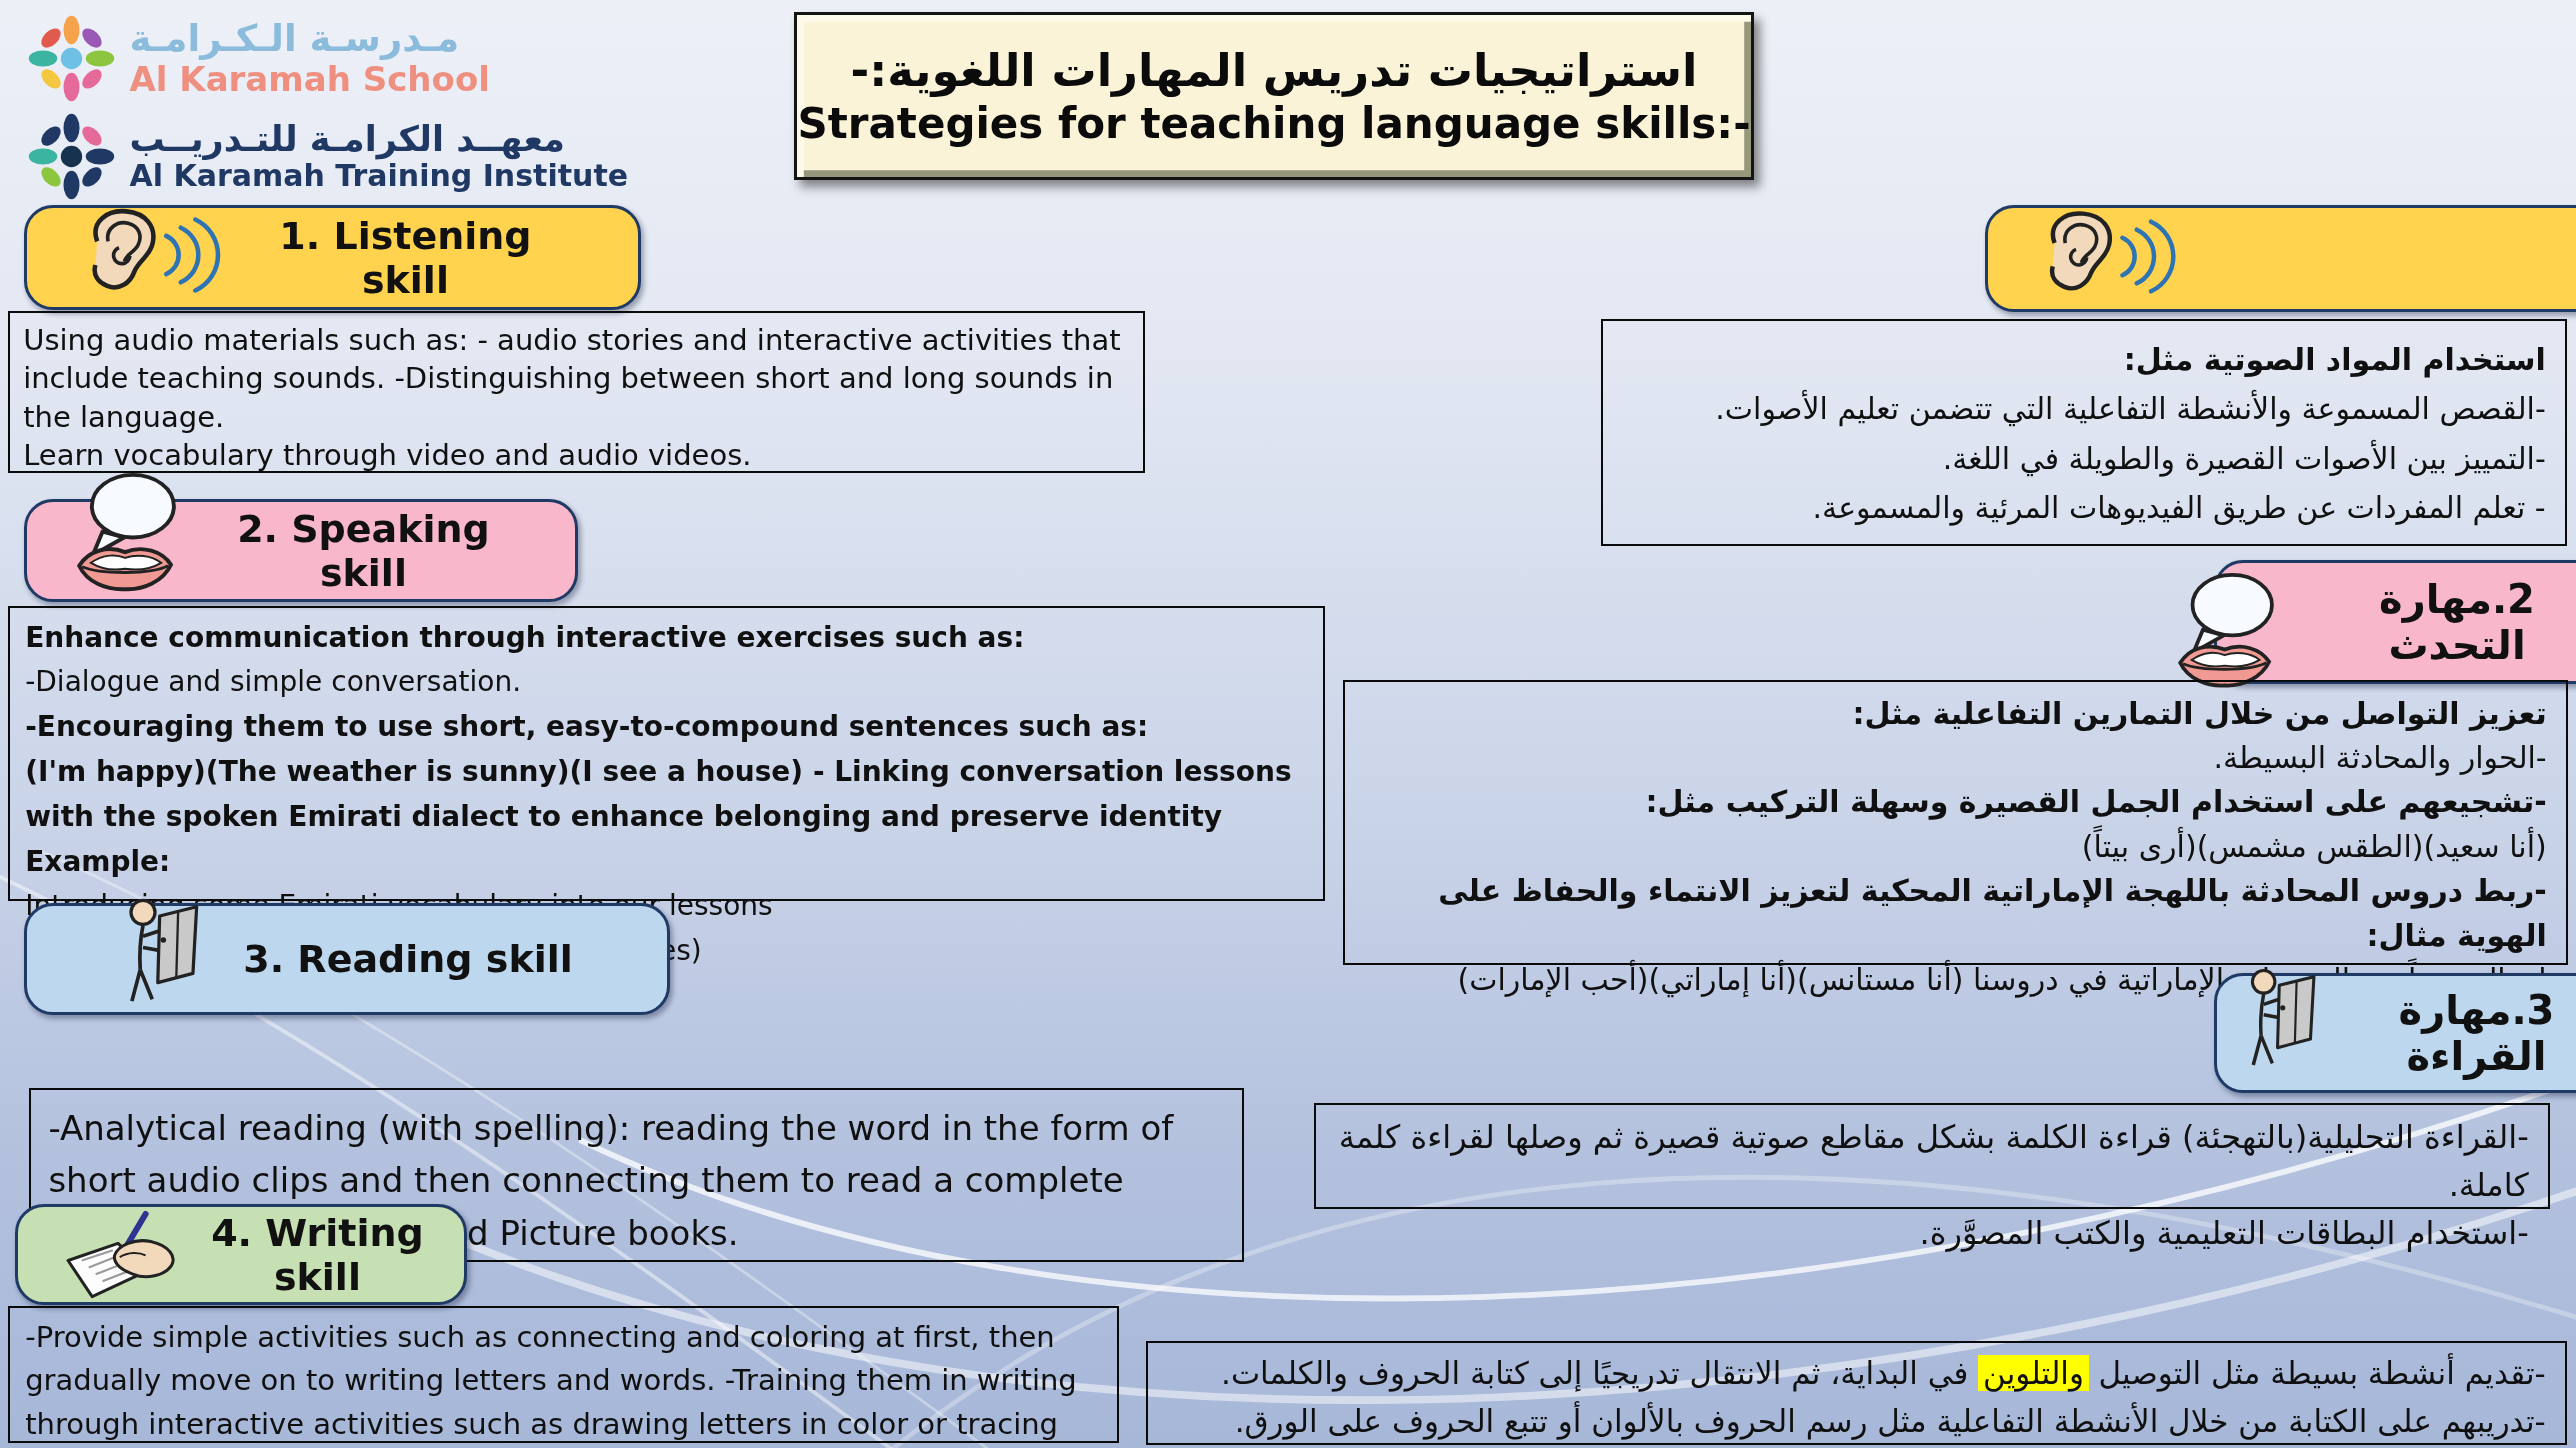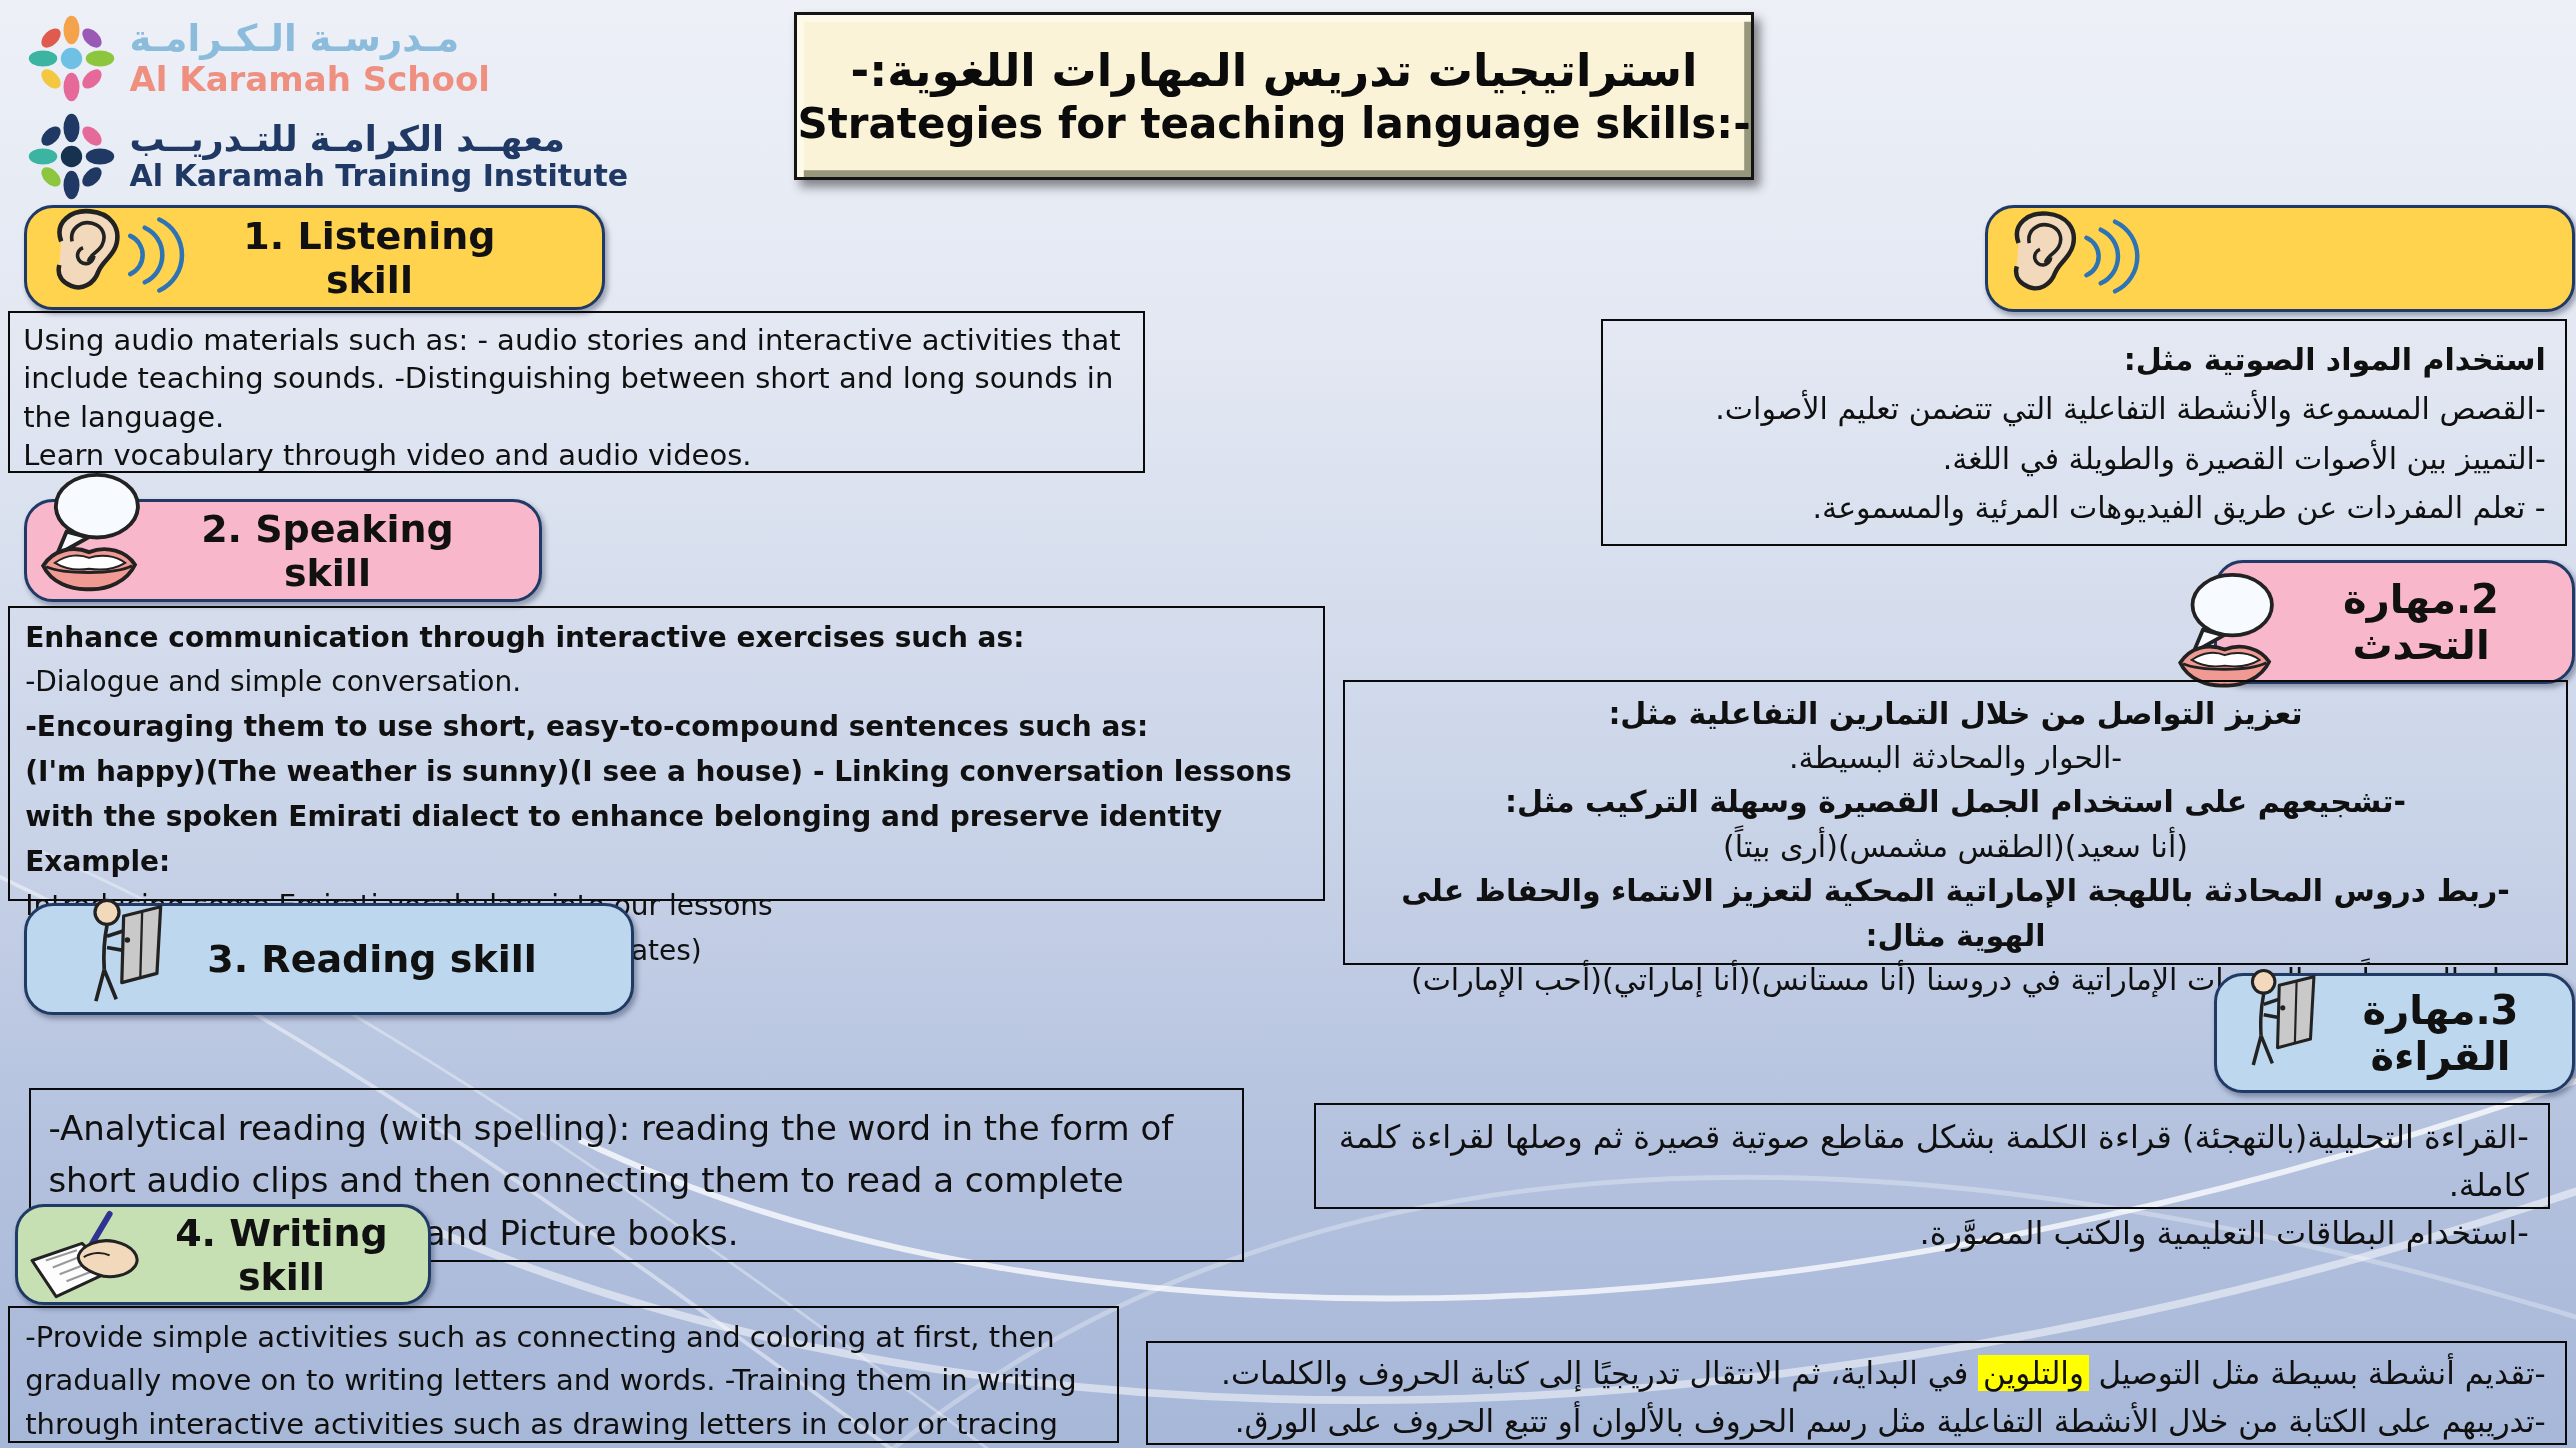--- a/index.html
+++ b/index.html
@@ -19,21 +19,21 @@
 
   .title-box{position:absolute;left:794px;top:11.6px;width:954px;height:162px;
     background:#FAF3D8;border:3.9px solid #141414;
     box-shadow:inset 6.8px 6.8px 0 #FDFAE9, inset -6.8px -6.8px 0 #97977C, 5.8px 6.8px 9.7px rgba(0,0,0,.45);
     display:flex;flex-direction:column;align-items:center;justify-content:center;gap:1.9px;}
   .title-ar{font-size:45px;font-weight:bold;color:#0b0b0b;direction:rtl;}
   .title-en{font-size:42px;font-weight:bold;color:#0b0b0b;}
 
   
   .pill{position:absolute;border:3.9px solid #203A66;border-radius:29px;
-    display:flex;align-items:center;box-shadow:2.9px 3.9px 5.8px rgba(20,30,60,.35);}
+    display:flex;align-items:center;box-shadow:2.9px 3.9px 5.8px rgba(20,30,60,.35);padding-left:36px;}
   .pill-label{flex:1;text-align:center;font-weight:bold;color:#111;}
   .pill-en .pill-label{font-size:38px;}
   .pill-ar .pill-label{font-size:40px;direction:rtl;}
   .pill .icon{flex:0 0 auto;}
   .icon-abs{position:absolute;}
 
   
   .tbox{position:absolute;border:2.9px solid #0a0a0a;color:#101010;box-sizing:border-box;}
   .tbox.en{text-align:left;}
   .tbox.ar{direction:rtl;text-align:right;}
@@ -194,21 +194,21 @@
     <div>-التمييز بين الأصوات القصيرة والطويلة في اللغة.</div>
     <div>- تعلم المفردات عن طريق الفيديوهات المرئية والمسموعة.</div>
   </div>
 
   <div class="pill pill-ar" style="left:2214px;top:560px;width:355px;height:118px;background:#F9B7CC;">
     <svg class="icon icon-abs" style="width:121px;height:123px;left:-50px;top:7.7px;" viewBox="0 0 125 127" width="121" height="123">
         <use href="#sym-mouth"></use>
       </svg>
     <span class="pill-label" style="padding-left:53px;">2.مهارة التحدث</span>
   </div>
-  <div class="tbox ar" style="left:1343px;top:680px;width:1225px;height:285px;padding:9.7px 19.3px;font-size:30px;line-height:1.48;text-align:center;">
+  <div class="tbox ar" style="left:1343px;top:680px;width:1225px;height:285px;padding:9.7px 19.3px;font-size:30px;line-height:1.48;">
     <div class="b">تعزيز التواصل من خلال التمارين التفاعلية مثل:</div>
     <div>-الحوار والمحادثة البسيطة.</div>
     <div class="b">-تشجيعهم على استخدام الجمل القصيرة وسهلة التركيب مثل:</div>
     <div>(أنا سعيد)(الطقس مشمس)(أرى بيتاً)</div>
     <div class="b">-ربط دروس المحادثة باللهجة الإماراتية المحكية لتعزيز الانتماء والحفاظ على الهوية مثال:</div>
     <div>إدخال بعضاً من المفردات الإماراتية في دروسنا (أنا مستانس)(أنا إماراتي)(أحب الإمارات)</div>
   </div>
 
   <div class="pill pill-ar" style="left:2214px;top:973px;width:355px;height:114px;background:#BDD7EE;">
     <svg class="icon icon-abs" style="width:104px;height:108px;left:11.6px;top:-9.7px;" viewBox="0 0 108 112" width="104" height="108">

